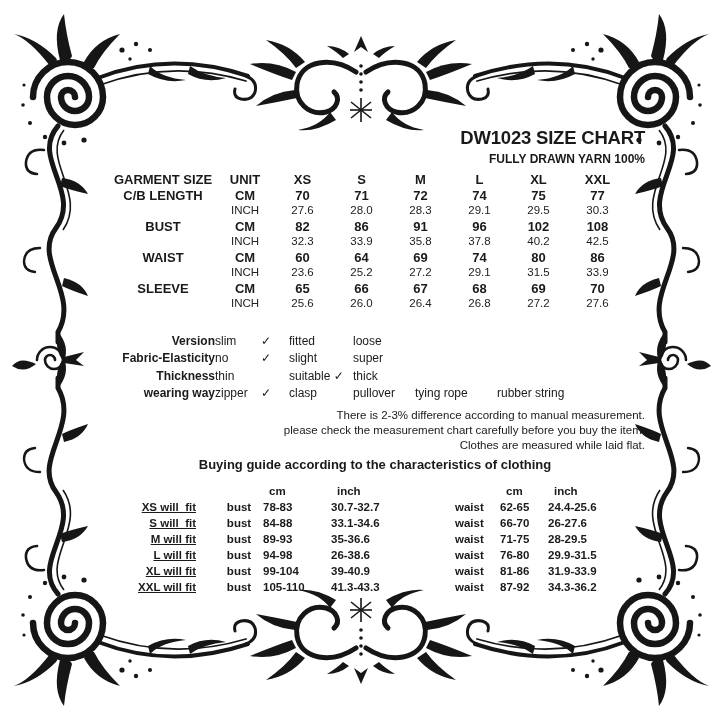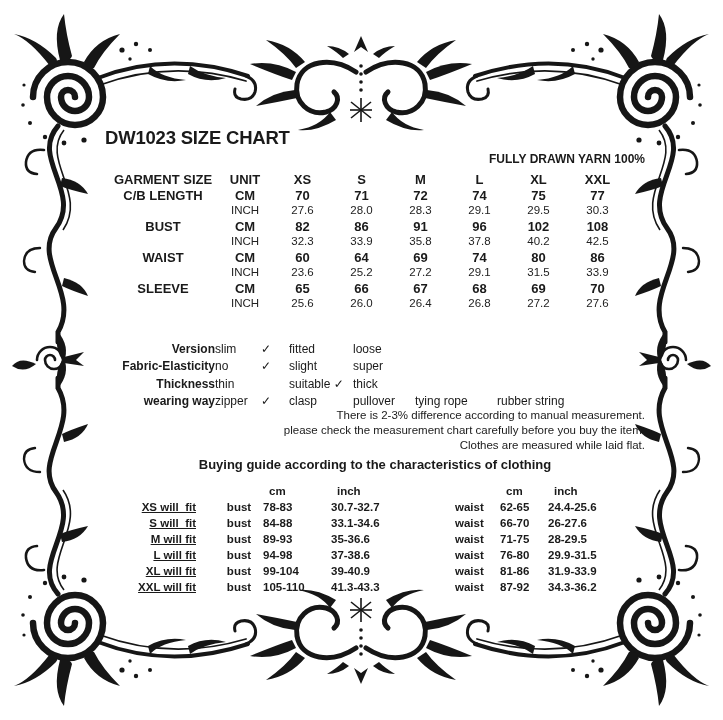--- a/index.html
+++ b/index.html
@@ -4,34 +4,34 @@
 <style>
   html,body{margin:0;padding:0;}
   body{
     width:723px;height:720px;position:relative;overflow:hidden;
     background:#ffffff;color:#1a1a1a;
     font-family:"Liberation Sans", sans-serif;
   }
   .border-svg{position:absolute;left:0;top:0;z-index:0;pointer-events:none;}
   .content{position:absolute;left:0;top:0;width:723px;height:720px;z-index:1;}
 
-  .title{position:absolute;top:127px;left:105px;width:540px;text-align:left;
+  .title{position:absolute;top:127px;left:105px;width:540px;text-align:right;
     font-size:18.5px;font-weight:bold;letter-spacing:-0.2px;}
   .subtitle{position:absolute;top:152px;left:105px;width:540px;text-align:right;
     font-size:12px;font-weight:bold;}
 
   .size-table{position:absolute;top:172px;left:105px;
     display:grid;grid-template-columns:112px 56px repeat(6,59px);grid-auto-rows:15.5px;}
   .st-cell{font-size:13px;font-weight:bold;text-align:center;line-height:15.5px;white-space:nowrap;}
   .st-cell.st-label{text-align:center;padding-left:4px;}
   .st-cell.st-head{font-size:13px;}
   .st-cell.inch{font-size:11.5px;font-weight:400;color:#222;}
 
   .attrs{position:absolute;top:333px;left:105px;
-    display:grid;grid-template-columns:110px 46px 20px 64px 62px 82px 104px;grid-auto-rows:17.3px;margin-top:8px;}
+    display:grid;grid-template-columns:110px 46px 20px 64px 62px 82px 104px;grid-auto-rows:17.3px;}
   .at-cell{font-size:12px;line-height:17.3px;text-align:left;padding-left:8px;box-sizing:border-box;white-space:nowrap;}
   .at-cell.at-label{text-align:right;font-weight:bold;padding:0;font-size:12px;}
   .at-cell.at-c{text-align:left;padding:0;}
 
   .notes{position:absolute;top:408px;left:105px;width:540px;text-align:right;}
   .note-line{font-size:11.5px;height:15px;line-height:15px;}
 
   .guide-heading{position:absolute;top:457px;left:105px;width:540px;text-align:center;
     font-size:13px;font-weight:bold;}
 
@@ -251,21 +251,21 @@
       <div class="gt-cell gt-part">bust</div>
       <div class="gt-cell gt-val">84-88</div>
       <div class="gt-cell gt-val">33.1-34.6</div>
       <div class="gt-cell gt-size">M will fit</div>
       <div class="gt-cell gt-part">bust</div>
       <div class="gt-cell gt-val">89-93</div>
       <div class="gt-cell gt-val">35-36.6</div>
       <div class="gt-cell gt-size">L will fit</div>
       <div class="gt-cell gt-part">bust</div>
       <div class="gt-cell gt-val">94-98</div>
-      <div class="gt-cell gt-val">37-38.6</div>
+      <div class="gt-cell gt-val">26-38.6</div>
       <div class="gt-cell gt-size">XL will fit</div>
       <div class="gt-cell gt-part">bust</div>
       <div class="gt-cell gt-val">99-104</div>
       <div class="gt-cell gt-val">39-40.9</div>
       <div class="gt-cell gt-size">XXL will fit</div>
       <div class="gt-cell gt-part">bust</div>
       <div class="gt-cell gt-val">105-110</div>
       <div class="gt-cell gt-val">41.3-43.3</div>
     </div>
   <div class="guide-right" id="guideRight">

